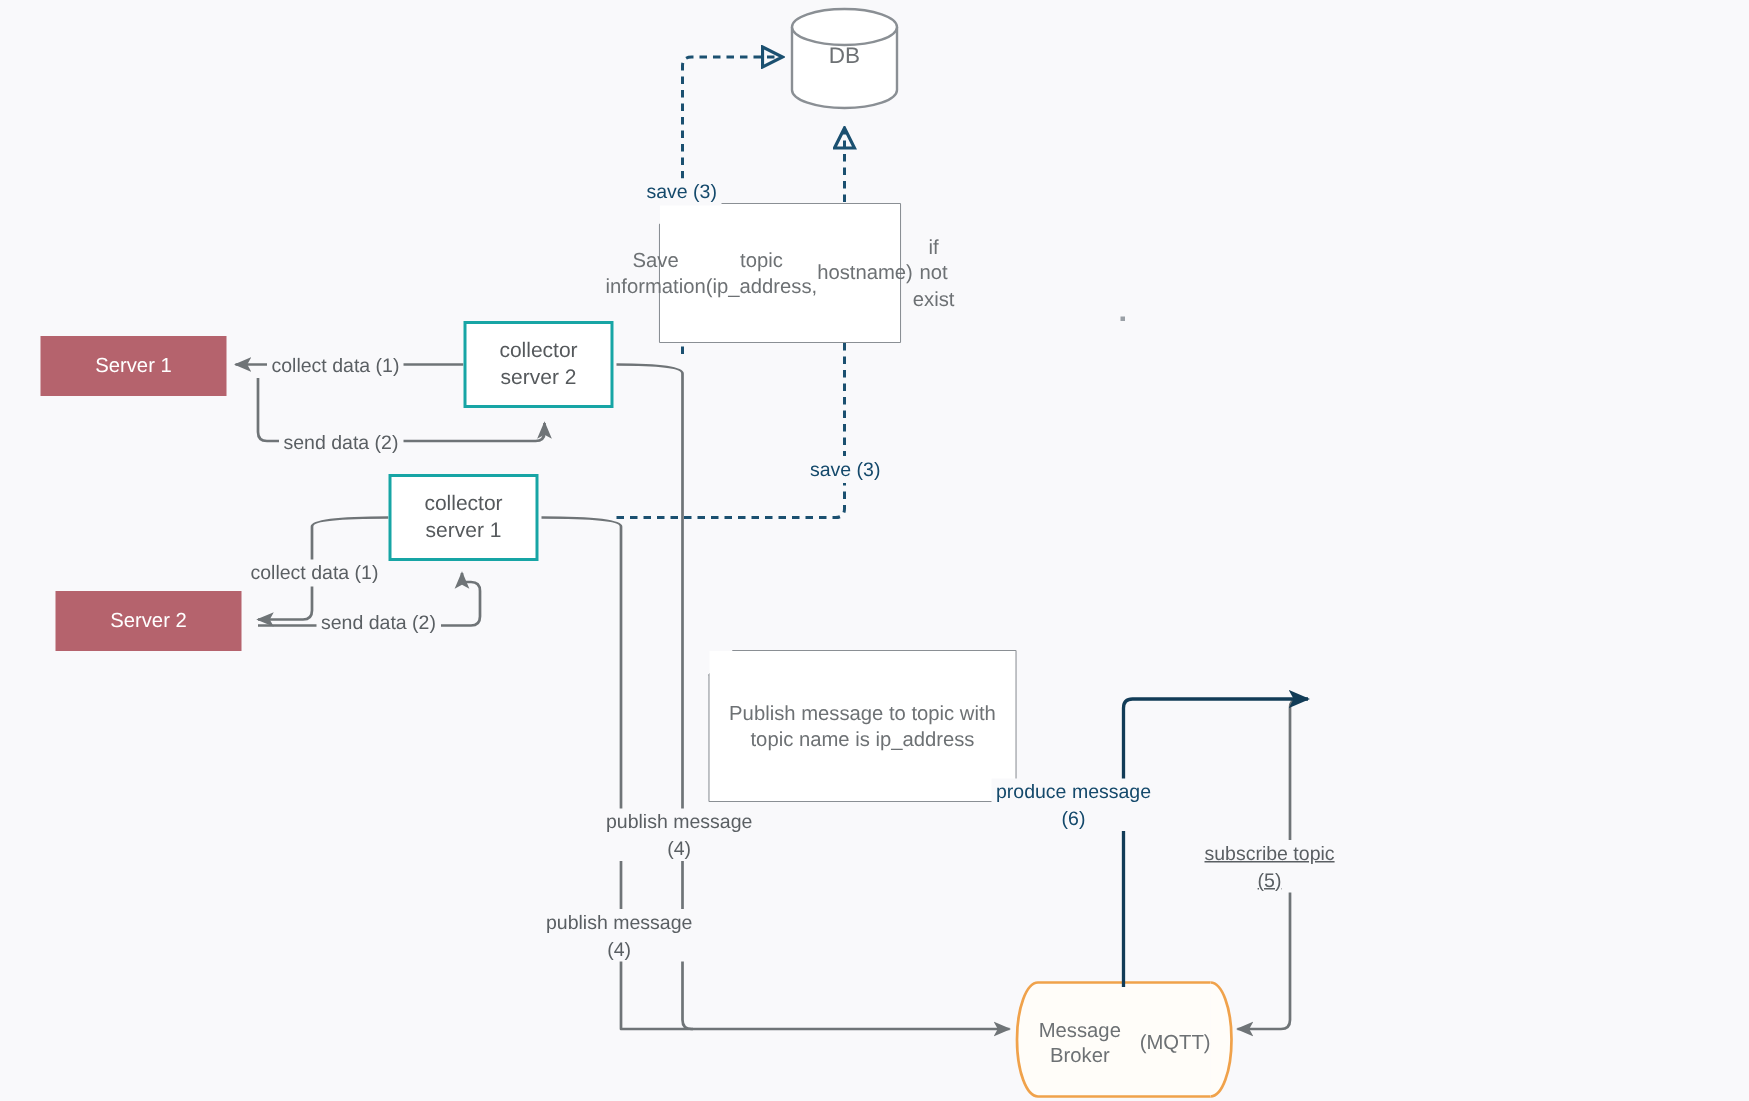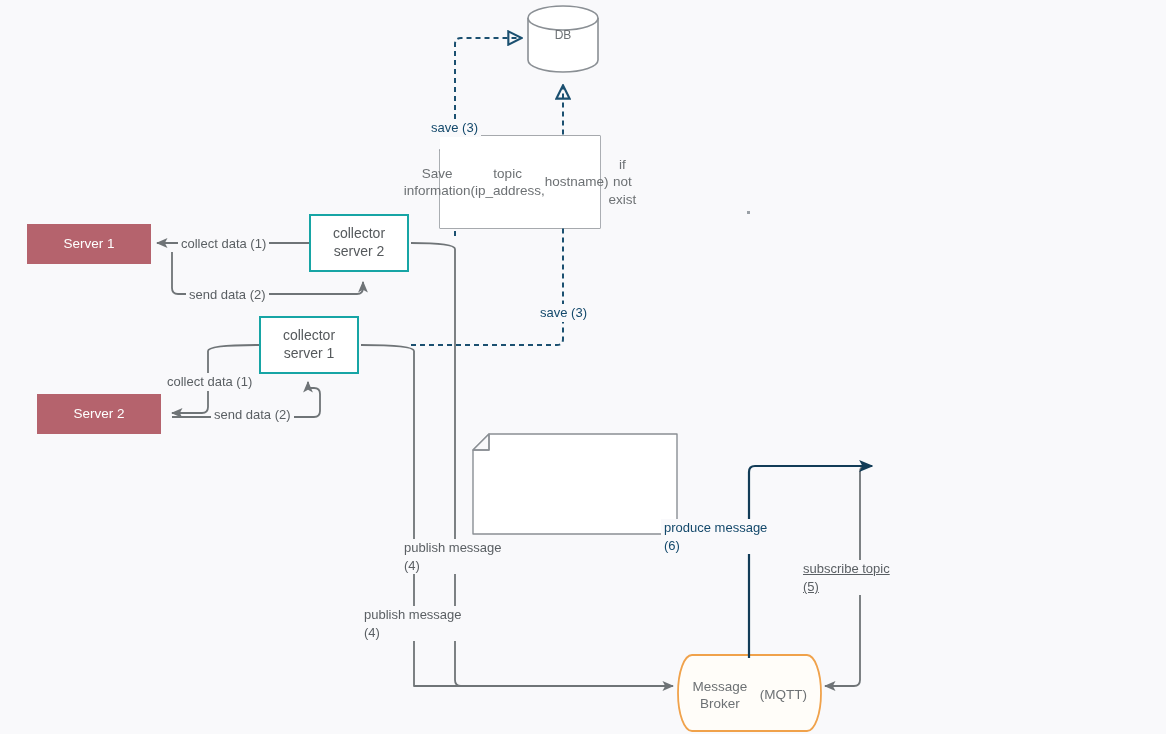--- a/index.html
+++ b/index.html
@@ -49,33 +49,33 @@
     background: #ffffff;
     color: #6d7174;
     font-size: 13.5px;
     border: 0;
     padding: 0 12px;
   }
   .note-text { position: relative; z-index: 2; }
   .db-label, .broker-label {
     position: absolute;
     color: #6d7174;
-    font-size: 12px;
+    font-size: 15px;
     text-align: center;
     line-height: 1.28;
     width: 100%;
     z-index: 2;
   }
 
   
   .elabel {
     position: absolute;
     font-size: 13px;
     line-height: 1.35;
-    text-align: left;
+    text-align: center;
     white-space: nowrap;
     color: #5a5f63;
   }
   .elabel.navy { color: #14496b; }
   .elabel.boxed {
     background: #f9f9fb;
     padding: 0 3px;
   }
   .dot-mark {
     position: absolute;
@@ -177,20 +177,24 @@
     <span style="color:#6d7174; font-size:13.5px;">(MQTT)</span>
   </div>
 
   <div class="node note-box" style="left:440px; top:136px; width:160px; height:92px; flex-direction:row;">
     <span class="note-text">Save information</span>
     <span class="note-text">topic (ip_address,</span>
     <span class="note-text">hostname)</span>
     <span class="note-text">if not exist</span>
   </div>
 
+  <div class="node note-box" style="left:473px; top:434px; width:204px; height:100px; flex-direction:column;">
+    <span class="note-text">Publish message to topic with</span>
+    <span class="note-text">topic name is ip_address</span>
+  </div>
 
   <div class="elabel boxed" style="left:178px; top:235px;">collect data (1)</div>
 
   <div class="elabel boxed" style="left:186px; top:286px;">send data (2)</div>
 
   <div class="elabel boxed" style="left:164px; top:373px;">collect data (1)</div>
 
   <div class="elabel boxed" style="left:211px; top:406px;">send data (2)</div>
 
   <div class="elabel boxed navy" style="left:428px; top:119px;">save (3)</div>

